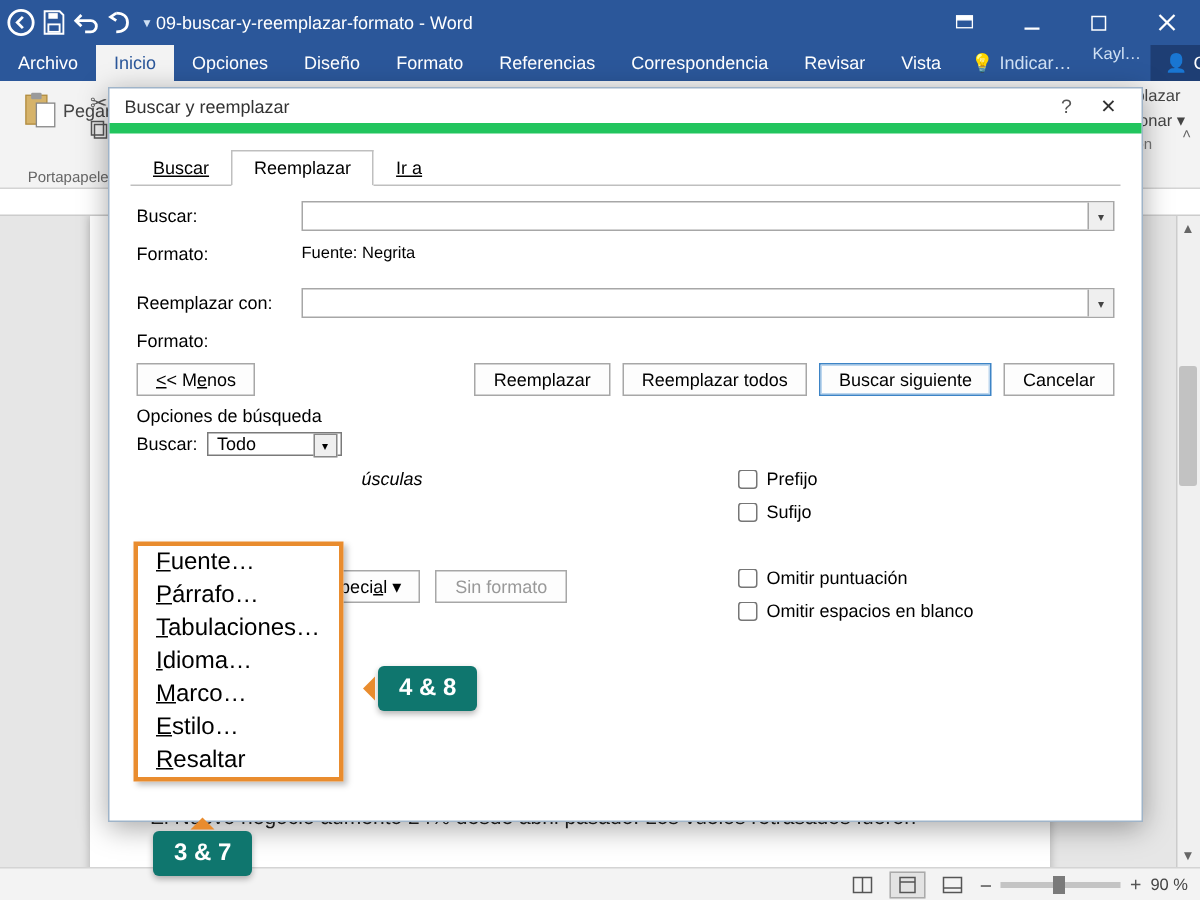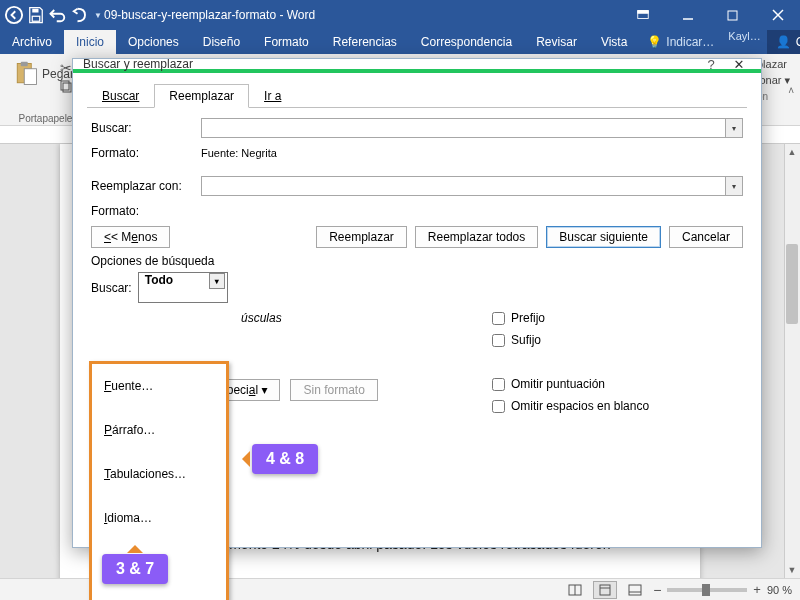--- a/index.html
+++ b/index.html
@@ -50,21 +50,21 @@
   .statusbar { position:absolute; bottom:0; left:0; right:0; height:22px; background:#f3f3f3; border-top:1px solid #d4d4d4; display:flex; align-items:center; font-size:11px; color:#444;}
   .sb-left { padding:0 8px;}
   .sb-right { margin-left:auto; display:flex; align-items:center; gap:6px; padding-right:8px;}
   .sb-btn { width:24px; height:18px; border:1px solid transparent; display:flex; align-items:center; justify-content:center;}
   .sb-btn.active { border:1px solid #aaa; background:#e3e3e3;}
   .zoom-slider { width:80px; height:4px; background:#c4c4c4; position:relative;}
   .zoom-thumb { position:absolute; top:-4px; left:35px; width:8px; height:12px; background:#7a7a7a;}
   
   
   .dialog { position:absolute; left:72px; top:58px; width:690px; height:490px; background:#fff; border:1px solid #9fb4c9; box-shadow:0 4px 18px rgba(0,0,0,0.35); z-index:20;}
-  .dlg-title { height:14px; display:flex; align-items:center; padding:0 6px 0 10px; font-size:12px; color:#333; border-bottom:4px solid #22c55e;}
+  .dlg-title { height:30px; display:flex; align-items:center; padding:0 6px 0 10px; font-size:12px; color:#333; border-bottom:7px solid #22c55e;}
   .dlg-title .spacer{flex:1;}
   .dlg-x { width:32px; height:22px; display:flex; align-items:center; justify-content:center; font-size:13px; color:#333;}
   .dlg-help { width:24px; text-align:center; color:#555; font-size:13px;}
   
   .dlg-body { padding:10px 14px 0 14px; position:relative;}
   .tabs { display:flex; border-bottom:1px solid #bfbfbf; }
   .tab { padding:4px 14px; font-size:12px; border:1px solid transparent; border-bottom:none; position:relative; top:1px; cursor:pointer;}
   .tab.active { border:1px solid #bfbfbf; border-bottom:1px solid #fff; background:#fff;}
   .tab .ul { text-decoration:underline; }
   
@@ -75,36 +75,36 @@
   .combo .drop { position:absolute; right:0; top:0; bottom:0; width:17px; border-left:1px solid #a7a7a7; background:#efefef; display:flex; align-items:center; justify-content:center; font-size:8px; color:#444;}
   
   .btn-row { display:flex; gap:8px; margin:8px 0 6px 0; align-items:center;}
   .btn { border:1px solid #a7a7a7; background:#fdfdfd; padding:3px 12px; font-size:12px; cursor:pointer; white-space:nowrap;}
   .btn.primary { border:1px solid #3d84c6; box-shadow:inset 0 0 0 1px #bcd6ee;}
   .btn.disabled { color:#999; }
   .btn.pressed { background:#d9e9f7; border-color:#6aa2d8;}
   
   .group-title { font-size:12px; margin:6px 0 4px 0;}
   .search-dir { display:flex; align-items:center; gap:6px; margin-bottom:8px;}
-  .small-combo { width:90px; height:31px; border:1px solid #7a7a7a; display:flex; justify-content:space-between; padding:0 2px 0 6px; font-size:12px;font-weight:bold;}
+  .small-combo { width:90px; height:16px; border:1px solid #7a7a7a; display:flex; justify-content:space-between; padding:0 2px 0 6px; font-size:12px;}
   .small-combo .drop { width:16px; height:16px; border:1px solid #888; display:flex; align-items:center; justify-content:center; font-size:8px; background:#efefef;}
   
   .cols { display:flex; }
   .col { flex:1; display:flex; flex-direction:column; gap:8px; font-size:12px;}
   .chk { display:flex; align-items:center; gap:6px;}
   .chk input { width:13px; height:13px;}
   
   .bottom-btns { position:absolute; bottom:12px; left:14px; display:flex; gap:10px; align-items:center;}
   
   
   .popup { position:absolute; left:16px; top:302px; width:140px; background:#fff; border:3px solid #e98c2e; box-shadow:2px 2px 4px rgba(0,0,0,0.25); z-index:22; }
-  .popup-item { padding:15px 12px; font-size:12px; cursor:pointer;}
-  
-  
-  .callout { position:absolute; background:#8b5cf6; color:#fff; font-weight:bold; font-size:16px; padding:6px 14px; border-radius:4px; z-index:30; box-shadow:0 2px 4px rgba(0,0,0,0.3);text-align:right;}
+  .popup-item { padding:2px 12px; font-size:16px; cursor:pointer;}
+  
+  
+  .callout { position:absolute; background:#0f766e; color:#fff; font-weight:bold; font-size:16px; padding:6px 14px; border-radius:4px; z-index:30; box-shadow:0 2px 4px rgba(0,0,0,0.3);text-align:right;}
   .callout.arrow-left::before { content:""; position:absolute; left:-10px; top:50%; transform:translateY(-50%); border:8px solid transparent; border-right-color:#e98c2e; border-left:none;}
   .callout.arrow-up::before { content:""; position:absolute; top:-9px; left:50%; transform:translateX(-50%); border:8px solid transparent; border-bottom-color:#e98c2e; border-top:none;}
   
   u.mn { text-decoration: underline; }
 </style>
 </head>
 <body>
 
 <div class="titlebar">
   <div class="tb-left">
@@ -352,18 +352,19 @@
       <button class="btn disabled">Sin formato</button>
     </div>
   </div>
 
   <div class="popup">
     <div class="popup-item"><u class="mn">F</u>uente…</div>
     <div class="popup-item"><u class="mn">P</u>árrafo…</div>
     <div class="popup-item"><u class="mn">T</u>abulaciones…</div>
     <div class="popup-item"><u class="mn">I</u>dioma…</div>
     <div class="popup-item"><u class="mn">M</u>arco…</div>
+    <div class="popup-item"><u class="mn">E</u>stilo…</div>
     <div class="popup-item"><u class="mn">R</u>esaltar</div>
   </div>
 </div>
 
 <div class="callout arrow-left" style="left:252px; top:444px;">4 &amp; 8</div>
 <div class="callout arrow-up" style="left:102px; top:554px;">3 &amp; 7</div>
 
 </body></html>

